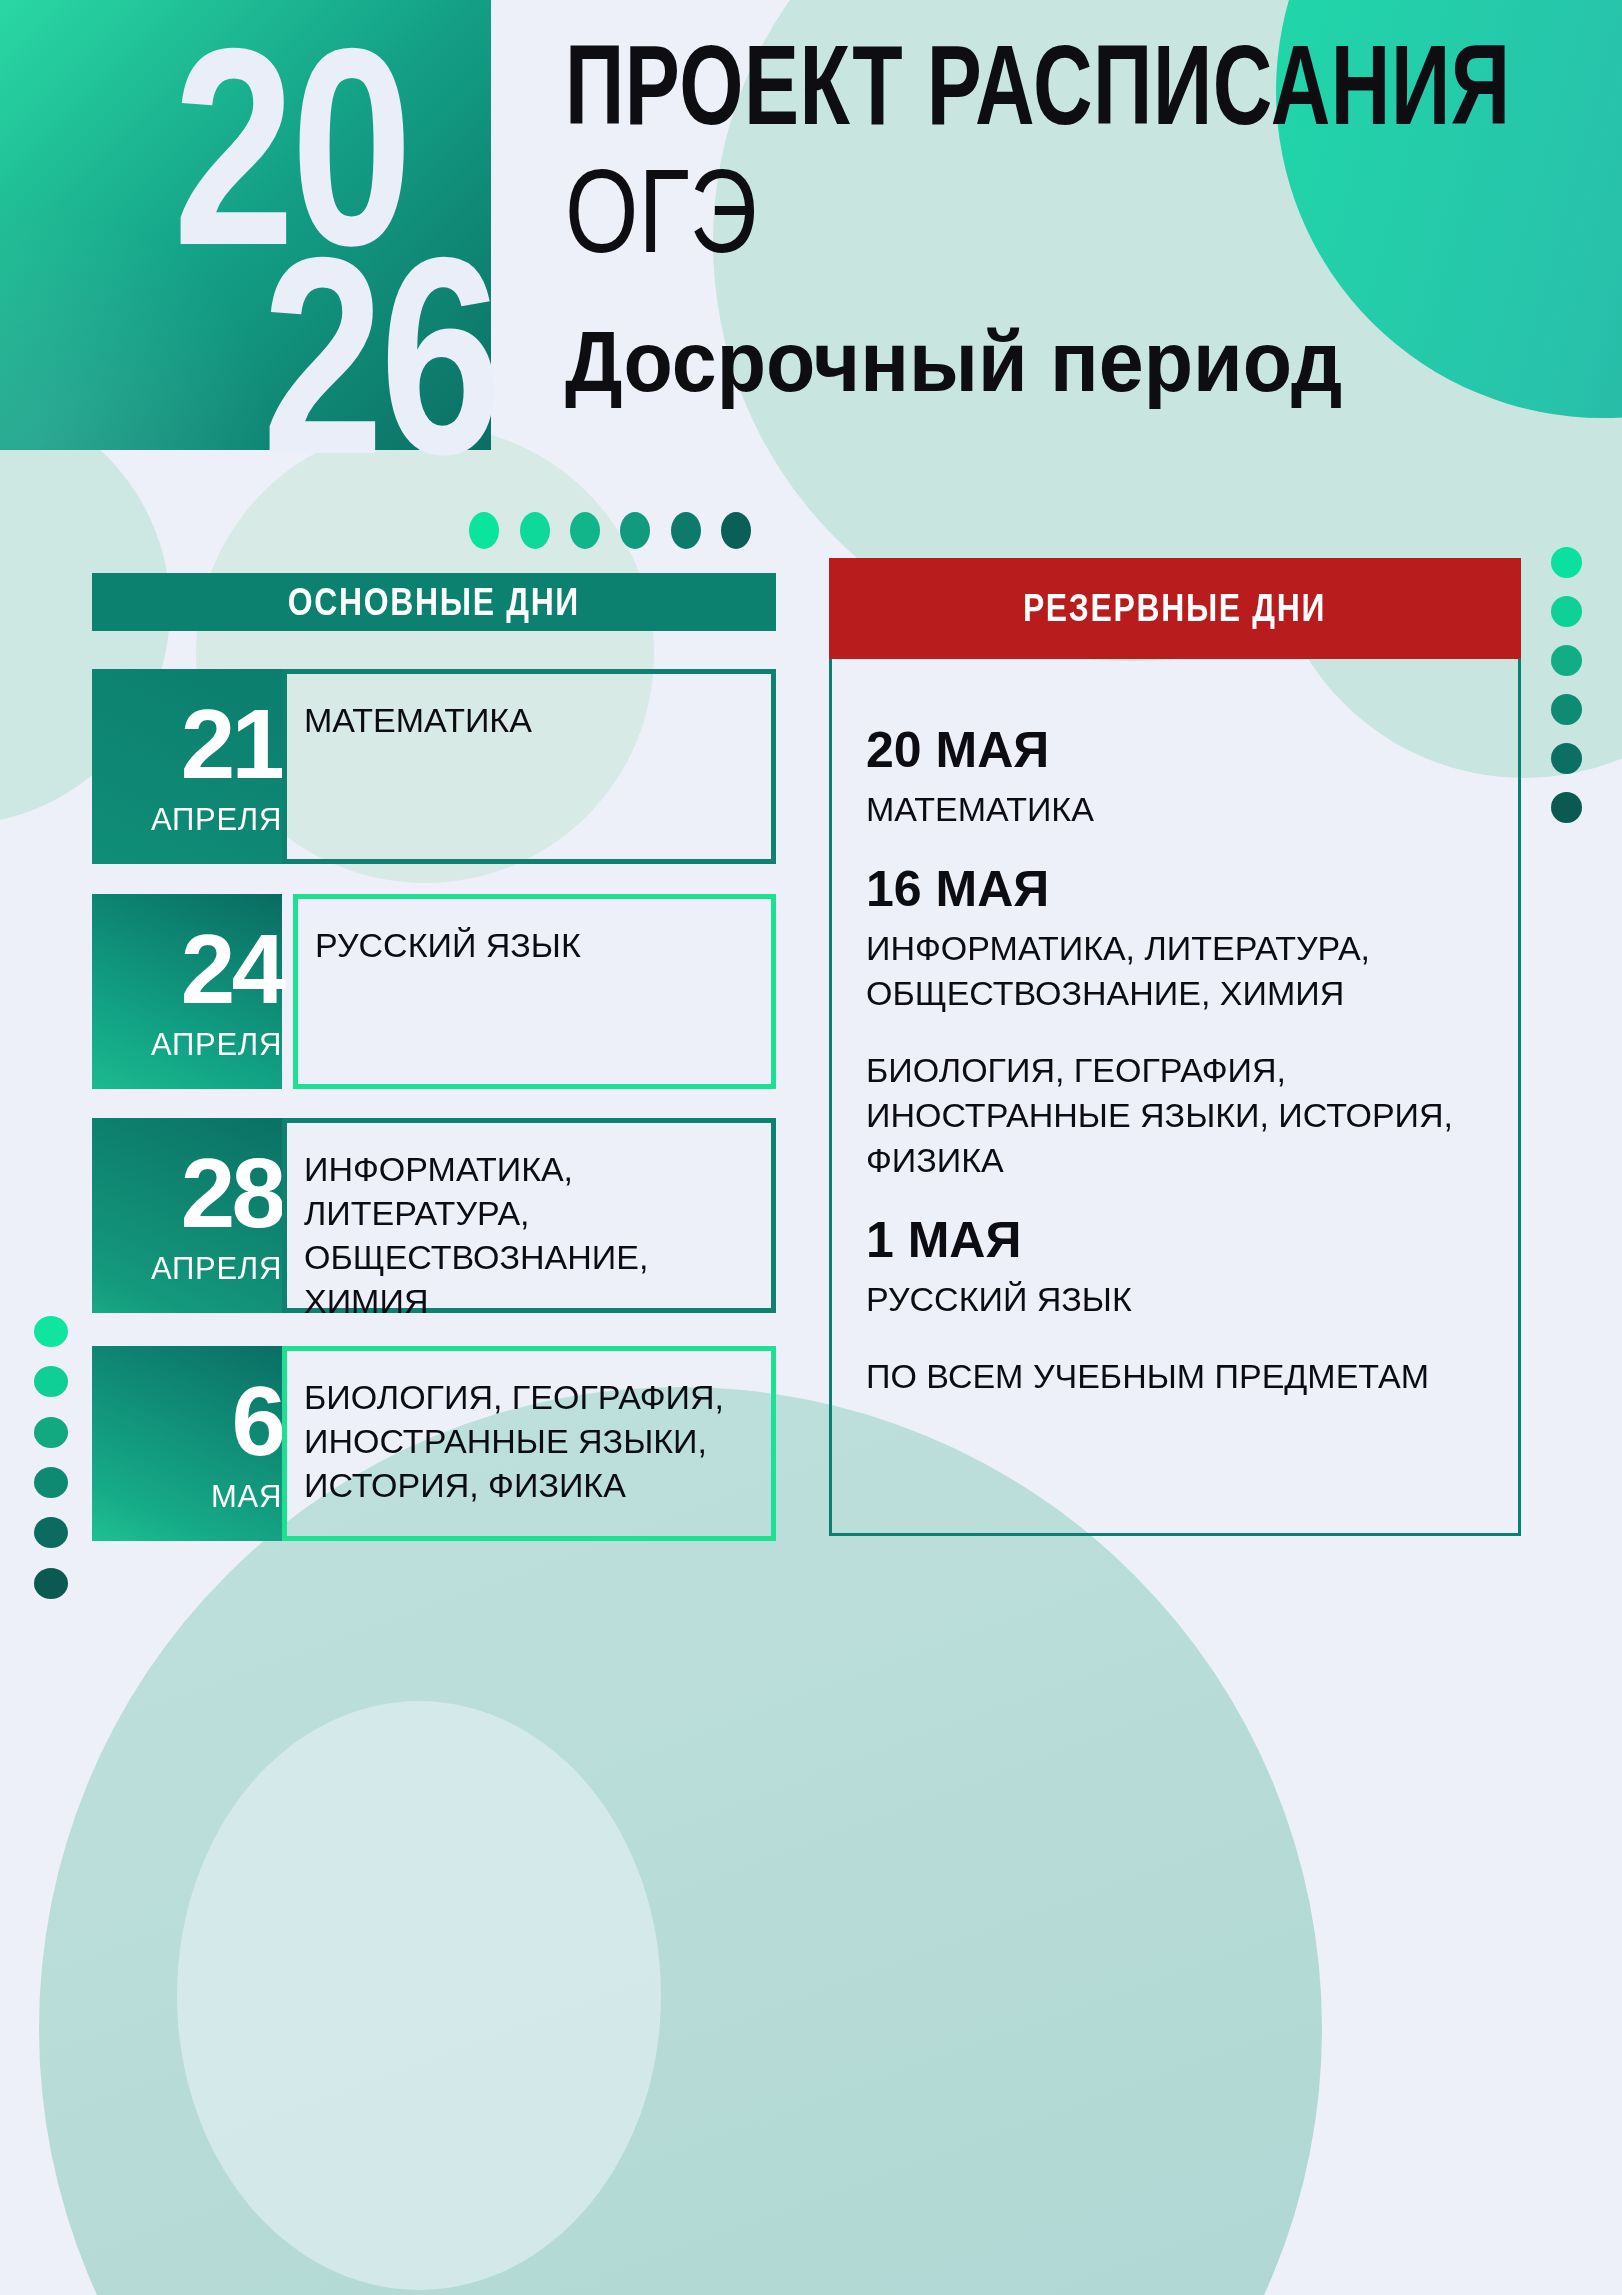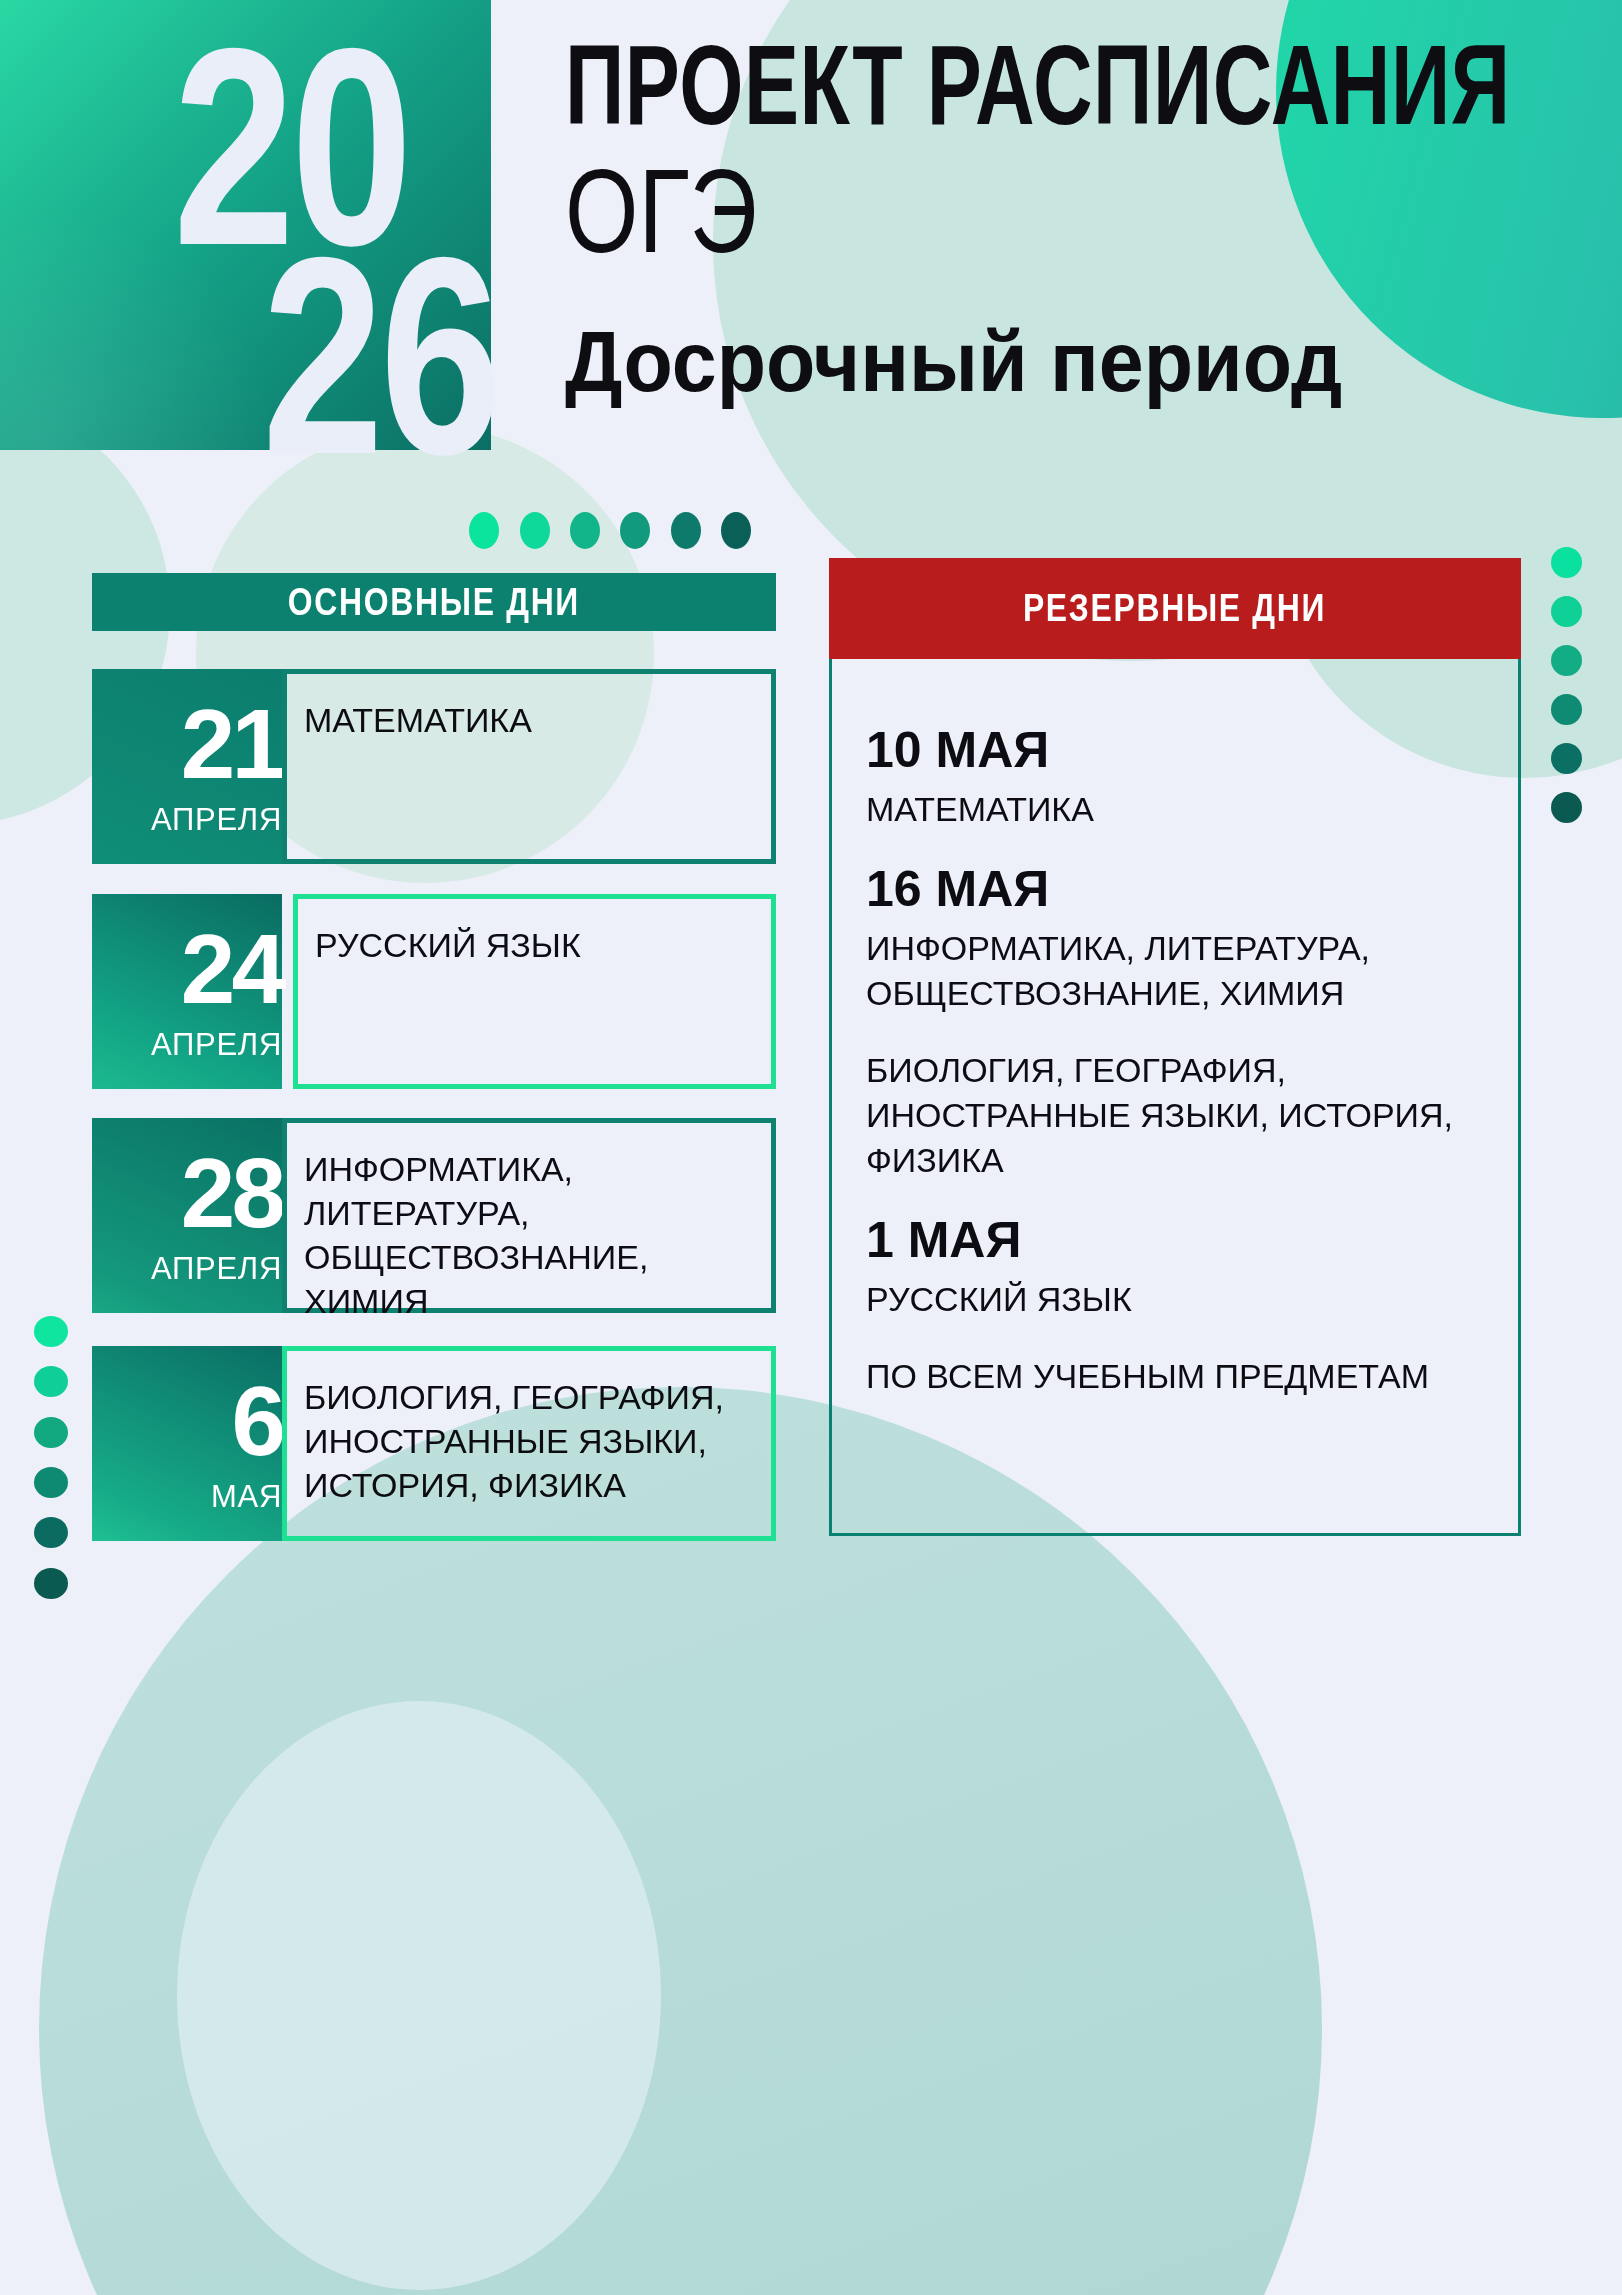--- a/index.html
+++ b/index.html
@@ -169,21 +169,21 @@
       <div class="card-subjects">БИОЛОГИЯ, ГЕОГРАФИЯ, ИНОСТРАННЫЕ ЯЗЫКИ, ИСТОРИЯ, ФИЗИКА</div>
     </div>
   </div>
 
   <div class="sec-header hdr-reserve" style="background-color: #b91c1c;">
     <span class="hdr-inner">РЕЗЕРВНЫЕ ДНИ</span>
   </div>
 
   <div class="reserve-panel">
     <div class="entry">
-      <h3 class="entry-date">10 МАЯ</h3>
+      <h3 class="entry-date">20 МАЯ</h3>
       <p class="entry-subjects">МАТЕМАТИКА</p>
     </div>
     <div class="entry">
       <h3 class="entry-date">16 МАЯ</h3>
       <p class="entry-subjects">ИНФОРМАТИКА, ЛИТЕРАТУРА, ОБЩЕСТВОЗНАНИЕ, ХИМИЯ</p>
     </div>
     <div class="entry">
       <p class="entry-subjects">БИОЛОГИЯ, ГЕОГРАФИЯ, ИНОСТРАННЫЕ ЯЗЫКИ, ИСТОРИЯ, ФИЗИКА</p>
     </div>
     <div class="entry">

